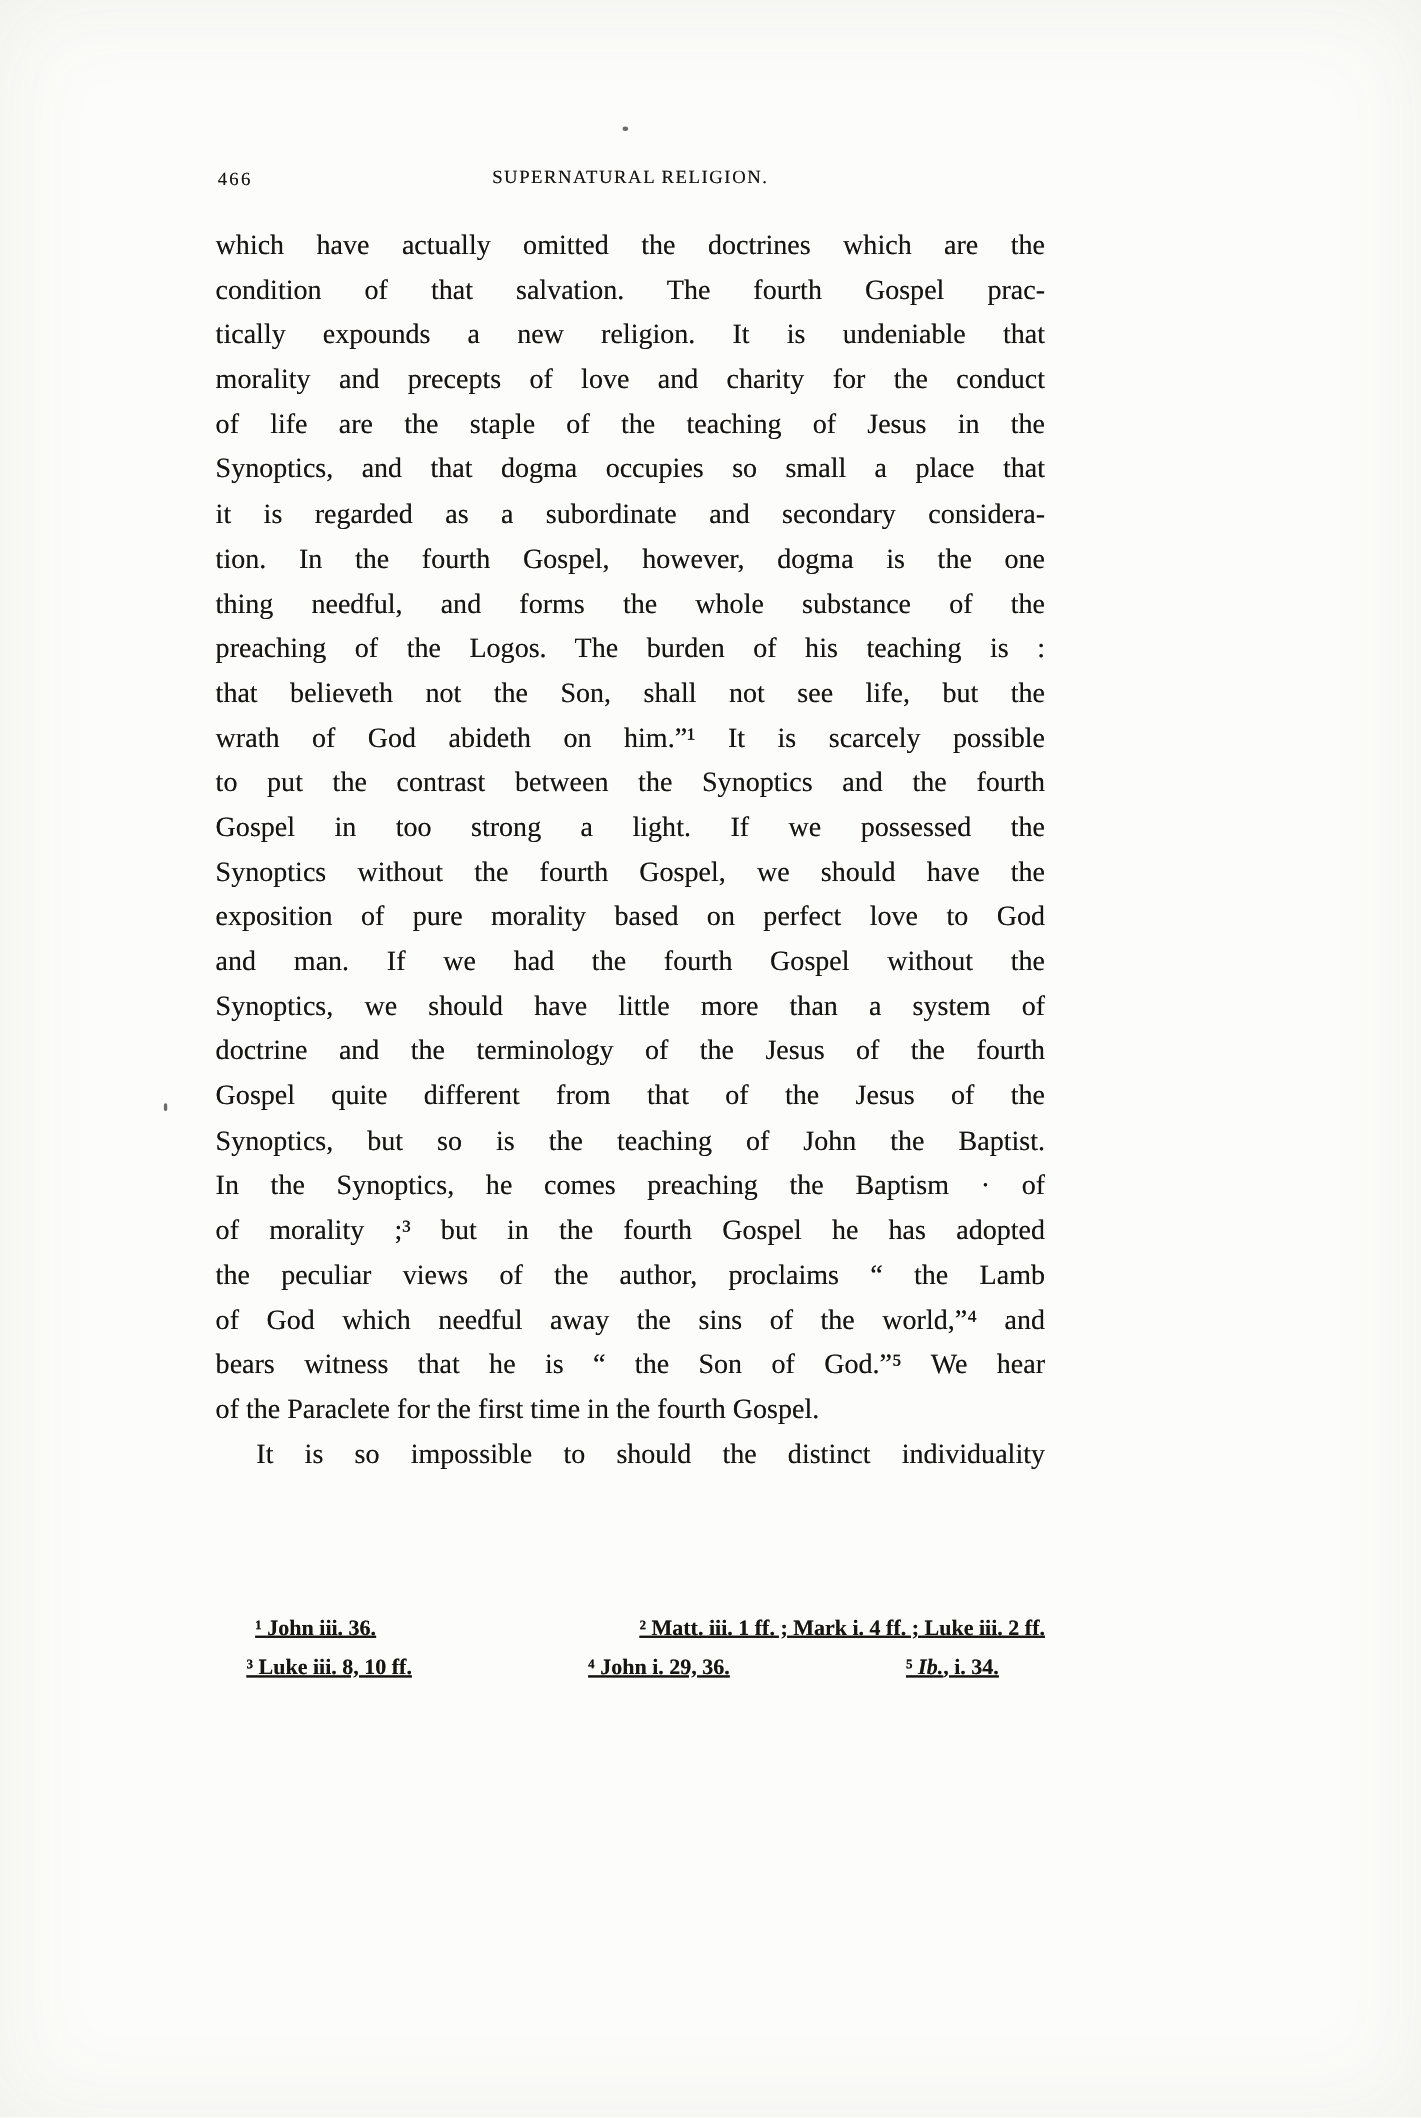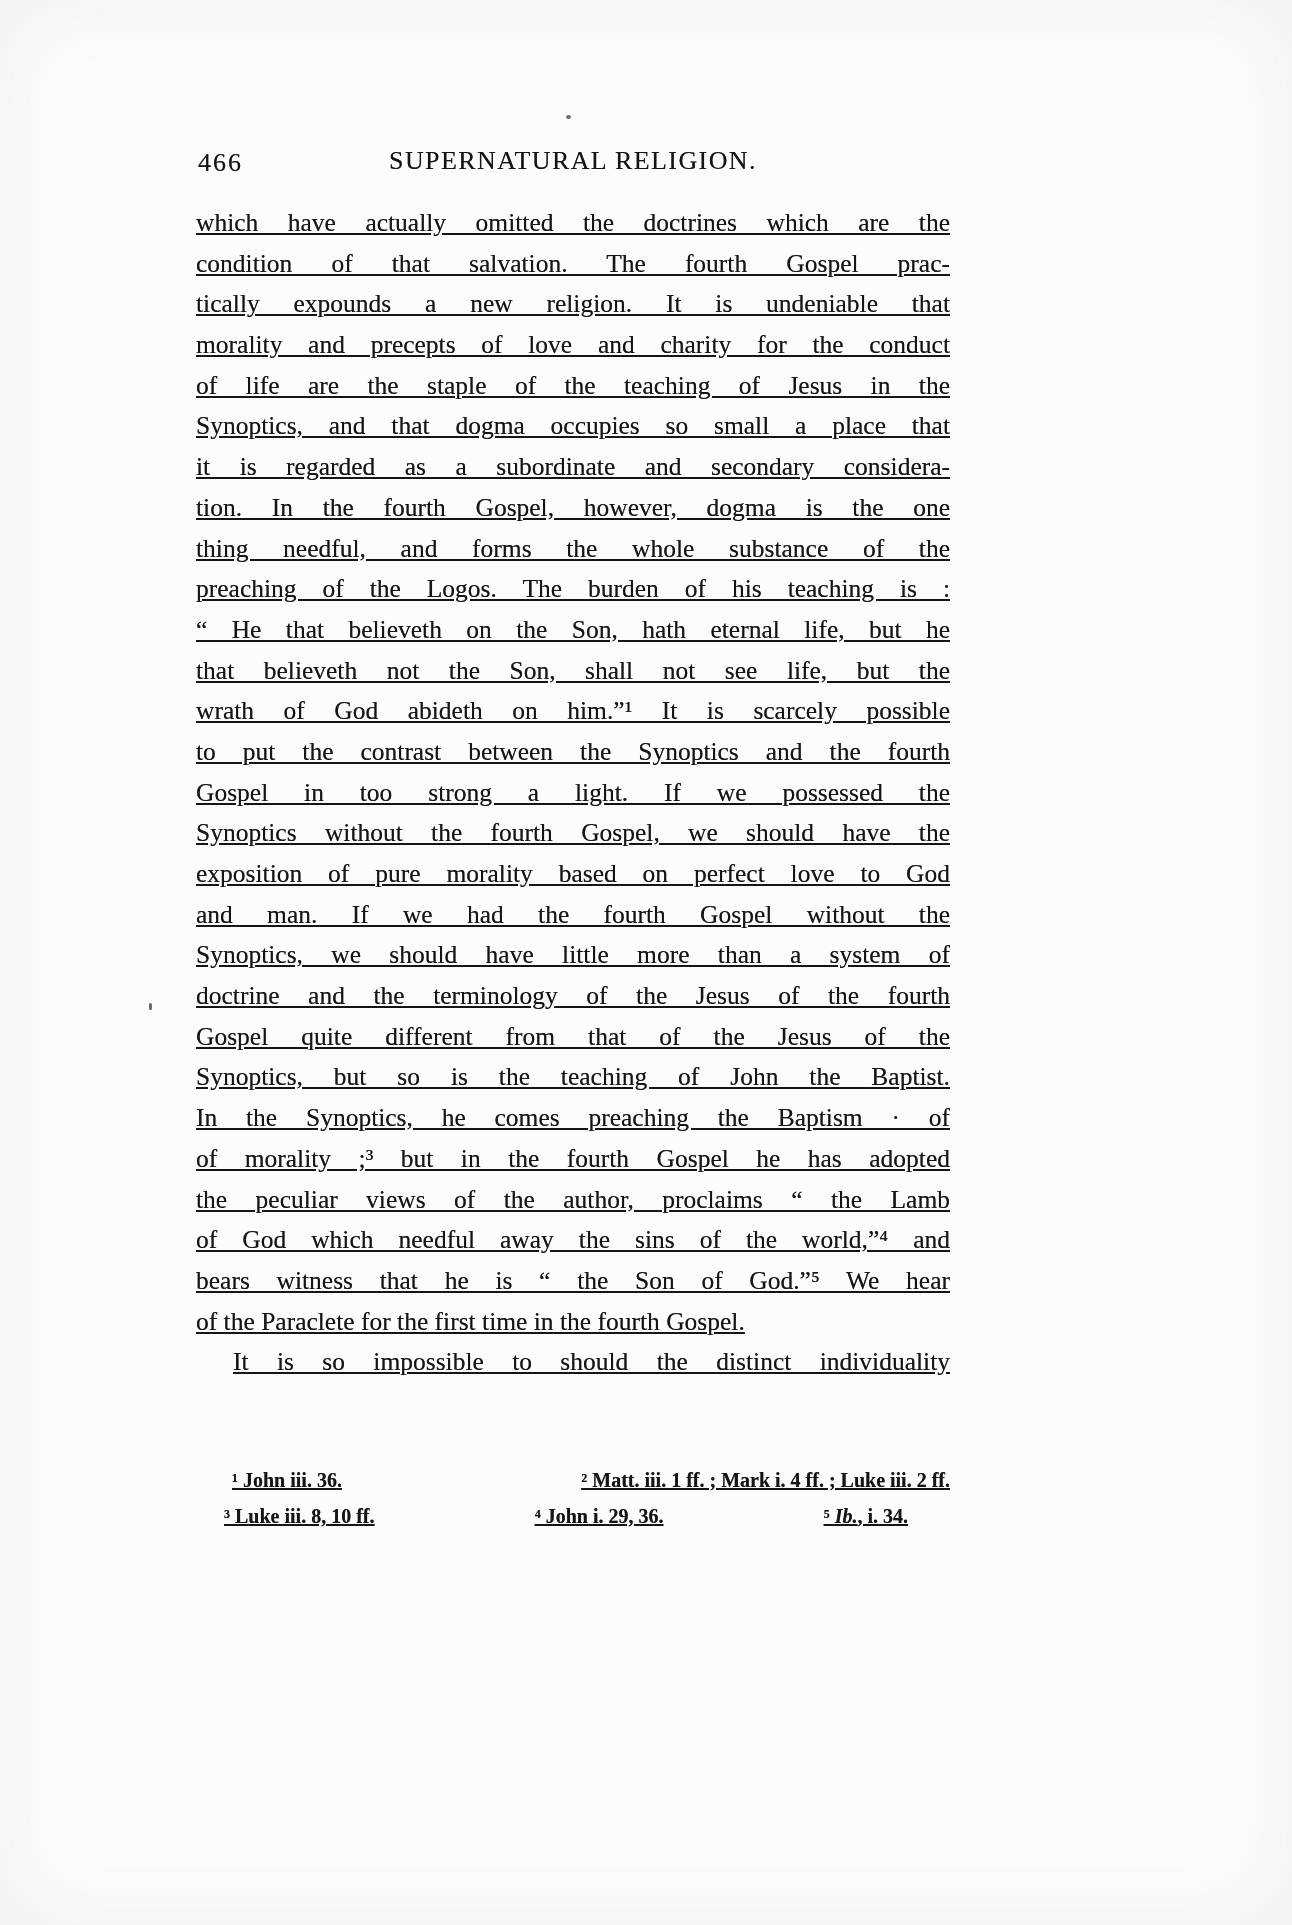--- a/index.html
+++ b/index.html
@@ -15,21 +15,21 @@
     overflow: hidden;
     box-shadow: inset 0 0 90px rgba(90, 85, 70, 0.08);
     text-shadow: 0 0 0.5px rgba(20, 18, 14, 0.6);
   }
 
   .page-header {
     position: absolute;
     left: 196px;
     top: 146px;
     width: 754px;
-    font-size: 26px;
+    font-size: 17px;
     line-height: 30px;
   }
   .page-number {
     position: absolute;
     left: 2px;
     top: 2px;
     letter-spacing: 2px;
   }
   .running-title {
     display: block;
@@ -37,21 +37,20 @@
     letter-spacing: 1.4px;
   }
 
   .body-text {
     position: absolute;
     left: 196px;
     top: 203px;
     width: 754px;
     font-size: 25.5px;
     line-height: 40.7px;
-    text-decoration: underline;
   }
   .line {
     height: 40.7px;
     overflow: hidden;
     white-space: normal;
   }
   .line.just {
     text-align: justify;
     text-align-last: justify;
   }
@@ -100,21 +99,20 @@
         <div class="line just">which have actually omitted the doctrines which are the</div>
         <div class="line just">condition of that salvation. The fourth Gospel prac-</div>
         <div class="line just">tically expounds a new religion. It is undeniable that</div>
         <div class="line just">morality and precepts of love and charity for the conduct</div>
         <div class="line just">of life are the staple of the teaching of Jesus in the</div>
         <div class="line just">Synoptics, and that dogma occupies so small a place that</div>
         <div class="line just">it is regarded as a subordinate and secondary considera-</div>
         <div class="line just">tion. In the fourth Gospel, however, dogma is the one</div>
         <div class="line just">thing needful, and forms the whole substance of the</div>
         <div class="line just">preaching of the Logos. The burden of his teaching is :</div>
-        <div class="line just">“ He that believeth on the Son, hath eternal life, but he</div>
         <div class="line just">that believeth not the Son, shall not see life, but the</div>
         <div class="line just">wrath of God abideth on him.”¹ It is scarcely possible</div>
         <div class="line just">to put the contrast between the Synoptics and the fourth</div>
         <div class="line just">Gospel in too strong a light. If we possessed the</div>
         <div class="line just">Synoptics without the fourth Gospel, we should have the</div>
         <div class="line just">exposition of pure morality based on perfect love to God</div>
         <div class="line just">and man. If we had the fourth Gospel without the</div>
         <div class="line just">Synoptics, we should have little more than a system of</div>
         <div class="line just">doctrine and the terminology of the Jesus of the fourth</div>
         <div class="line just">Gospel quite different from that of the Jesus of the</div>

